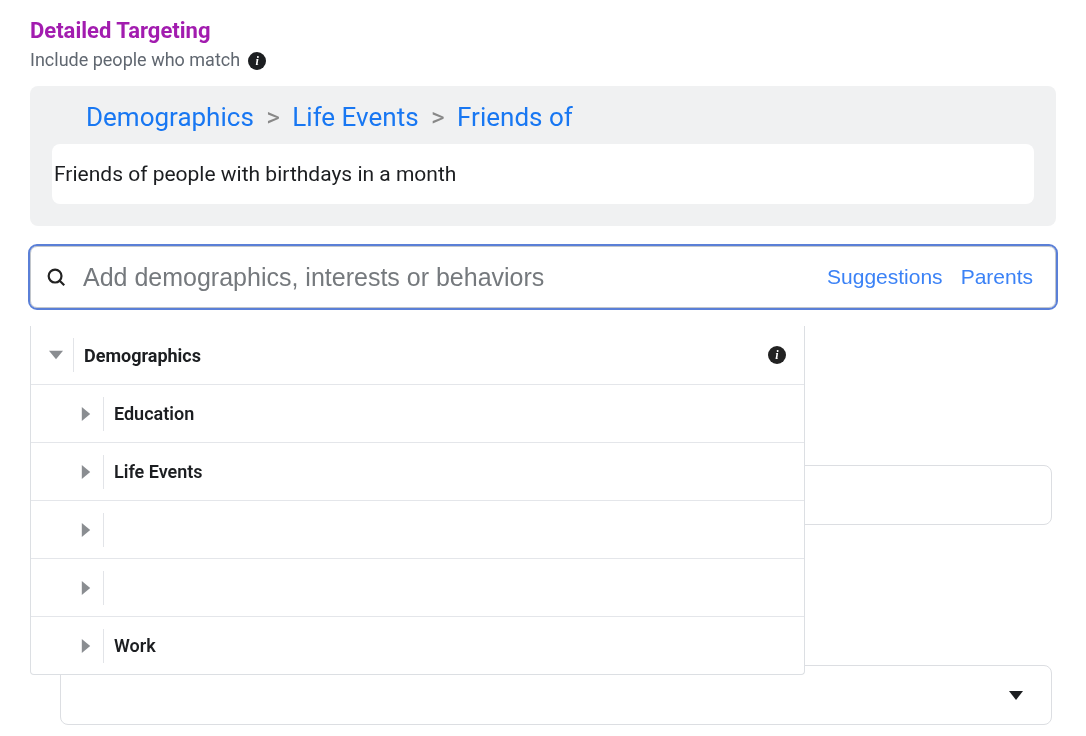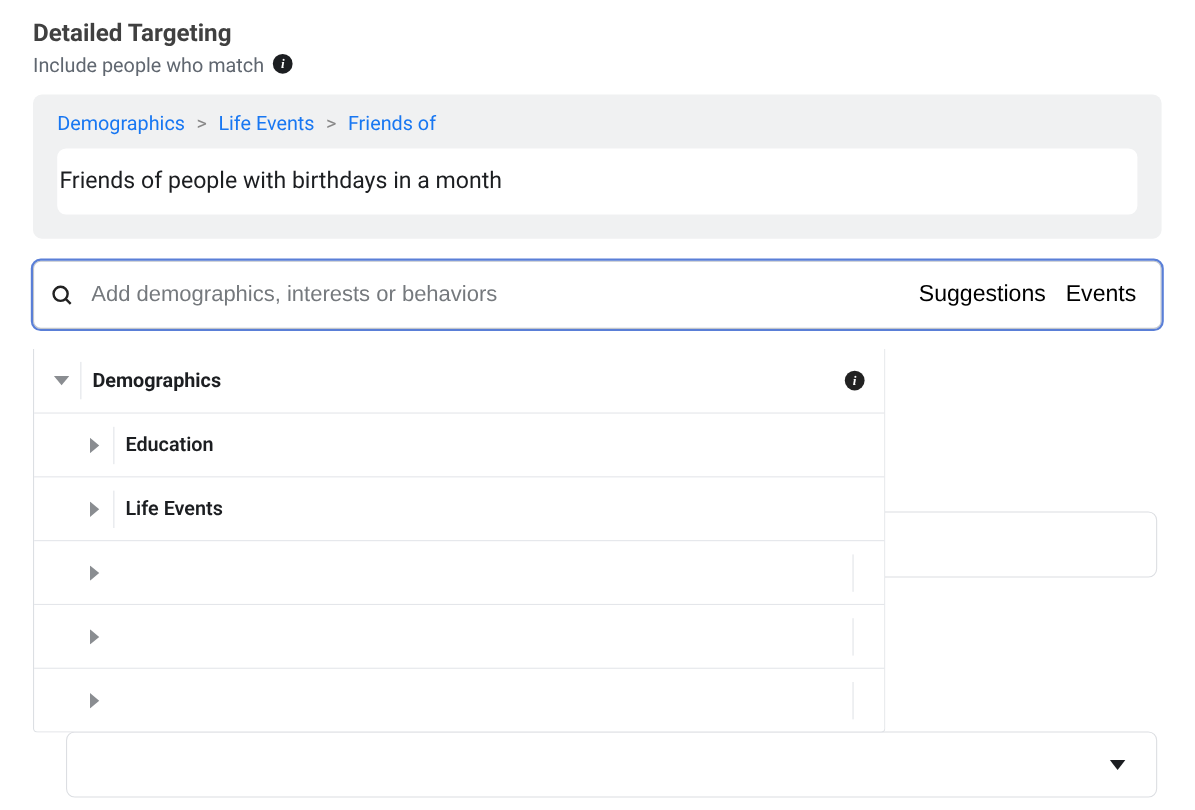--- a/index.html
+++ b/index.html
@@ -10,26 +10,26 @@
     color: #1c1e21;
   }
   .container {
     padding: 18px 30px 0 30px;
     width: 1086px;
     position: relative;
   }
   .heading {
     font-size: 22px;
     font-weight: 700;
-    color: #404040;
+    color: #a21caf;
     margin-bottom: 6px;
   }
   .subheading-row {
     display: flex;
-    align-items: flex-start;
+    align-items: flex-end;
     gap: 8px;
     margin-bottom: 16px;
   }
   .subheading {
     font-size: 18px;
     color: #606770;
     font-weight: 400;
   }
   .info-icon {
     display: inline-flex;
@@ -48,22 +48,23 @@
   .info-icon-dark {
     background: #222;
   }
   .selected-card {
     background: #f0f1f2;
     border-radius: 8px;
     padding: 16px 22px 22px 22px;
     margin-bottom: 0;
   }
   .breadcrumb {
-    font-size: 18px;
+    font-size: 26px;
     margin-bottom: 12px;
+    margin-left: 34px;
   }
   .breadcrumb a {
     color: #1877f2;
     text-decoration: none;
   }
   .breadcrumb .sep {
     color: #888;
     margin: 0 6px;
   }
   .chip {
@@ -89,32 +90,32 @@
   .search-row .search-icon {
     width: 22px;
     height: 22px;
     flex: 0 0 auto;
     color: #222;
   }
   .search-row input {
     flex: 1 1 auto;
     border: none;
     outline: none;
-    font-size: 20px;
+    font-size: 25px;
     color: #1c1e21;
     background: transparent;
   }
   .search-row input::placeholder { color: #75797d; }
   .search-actions {
     display: flex;
     gap: 18px;
   }
   .search-action {
     font-size: 21px;
-    color: #000000;
+    color: #3b82f6;
     cursor: pointer;
     background: none;
     border: none;
   }
 
   
   .dropdown {
     width: 775px;
     border: 1px solid #dcdfe3;
     border-top: none;
@@ -142,21 +143,21 @@
     justify-content: center;
   }
   .dd-row .caret svg { width: 14px; height: 14px; }
   .dd-row .divider {
     width: 1px;
     height: 34px;
     background: #e2e4e8;
     margin: 0 10px 0 2px;
   }
   .dd-row .label { flex: 1 1 auto; }
-  .dd-subrow { padding-left: 40px; justify-content: space-between; }
+  .dd-subrow { padding-left: 40px; }
   .dd-row.header .label { font-weight: 700; }
   .dd-row .info { flex: 0 0 auto; }
 
   
   .ghost-box {
     position: absolute;
     border: 1px solid #dcdee2;
     border-radius: 8px;
     background: #fff;
     z-index: 1;
@@ -195,21 +196,21 @@
   <div class="search-row">
     <span class="search-icon">
       <svg viewBox="0 0 24 24" fill="none" stroke="currentColor" stroke-width="2.4">
         <circle cx="11" cy="11" r="7"></circle>
         <line x1="21" y1="21" x2="16" y2="16"></line>
       </svg>
     </span>
     <input type="text" placeholder="Add demographics, interests or behaviors" style="">
     <div class="search-actions">
       <button class="search-action">Suggestions</button>
-      <button class="search-action">Events</button>
+      <button class="search-action">Parents</button>
     </div>
   </div>
 
   <div class="ghost-box ghost1"></div>
   <div class="ghost-box ghost2">
     <span class="small-caret"></span>
   </div>
 
   <div class="dropdown">
     <div class="dd-row header">
@@ -257,15 +258,16 @@
       </span>
       <span class="divider"></span>
     </div>
     <div class="dd-row dd-subrow">
       <span class="caret">
         <svg viewBox="0 0 10 10">
             <polygon points="2,0 8,5 2,10" fill="#8a8d91"></polygon>
           </svg>
       </span>
       <span class="divider"></span>
+      <span class="label">Work</span>
     </div>
   </div>
 </div>
 
 </body></html>

